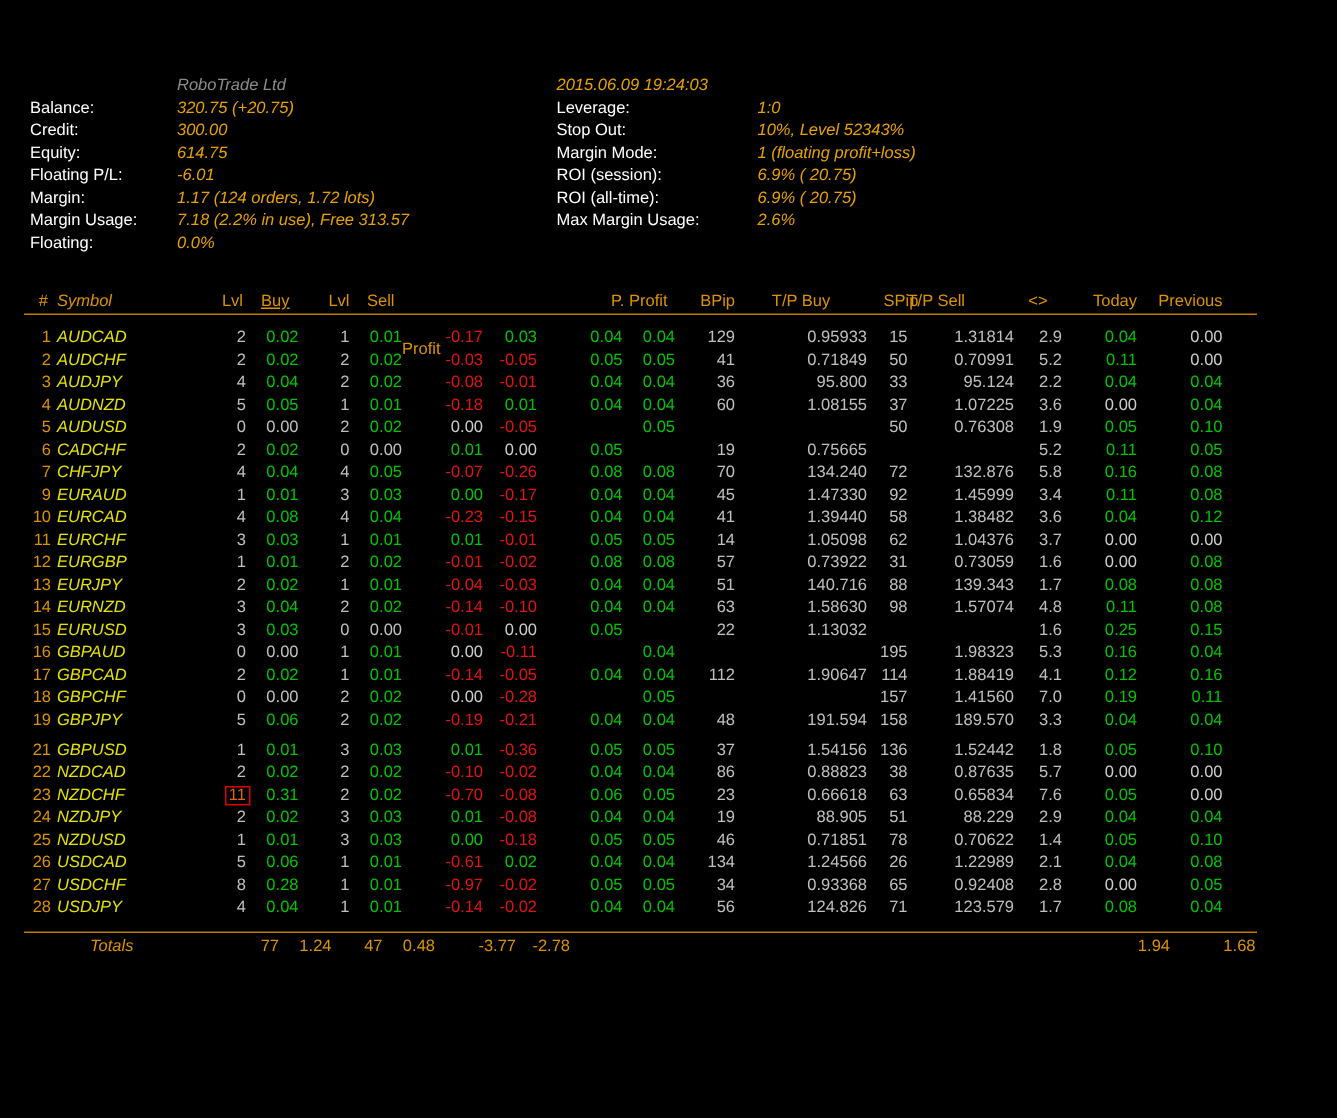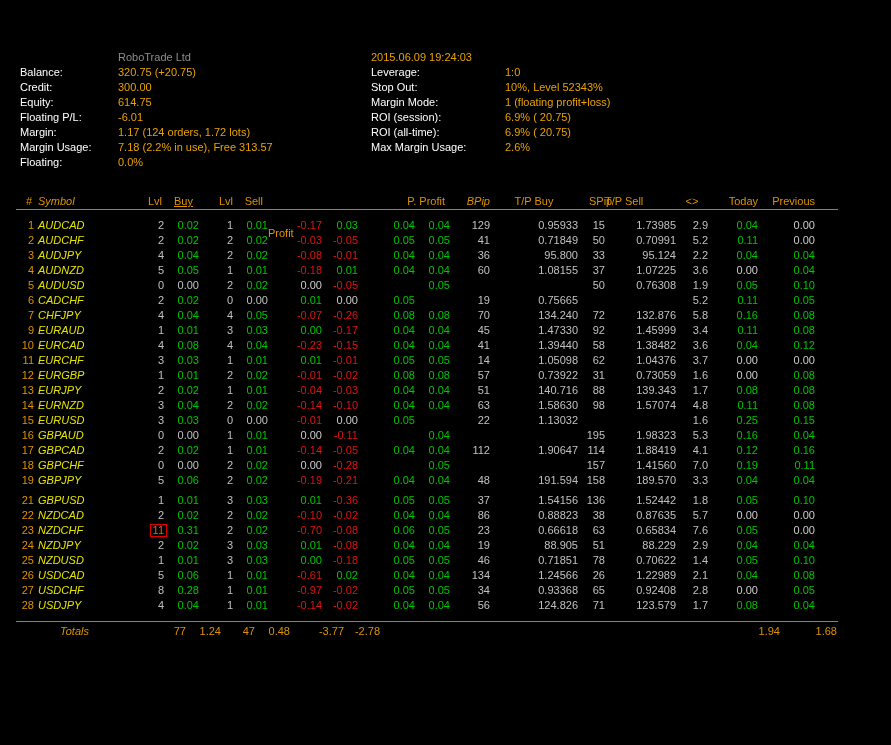--- a/index.html
+++ b/index.html
@@ -18,21 +18,21 @@
   .col-br{color:#DD6612}     
   .col-gray{color:#8C8C8C}
   .col-white{color:#FFFFFF}
 
   
   #info-left{position:absolute;left:20px;top:50px;}
   #info-right{position:absolute;left:371px;top:50px;}
   .irow{display:flex;height:15px;line-height:15px;white-space:pre;}
   #info-left .ilabel{width:98px;flex:0 0 98px;}
   #info-right .ilabel{width:134px;flex:0 0 134px;}
-  .ival{white-space:pre;}
+  .ival{white-space:pre;font-style:italic;}
 
   
   #trade-table{position:absolute;left:0;top:194px;width:891px;}
   .grid17{
     display:grid;
     grid-template-columns:34px 106px 24px 35px 34px 35px 54px 36px 57px 35px 40px 88px 27px 71px 32px 50px 57px 1fr;
   }
   .thead{height:15px;}
   .hcell{height:15px;line-height:15px;white-space:pre;}
   .hline{position:absolute;left:16px;width:822px;height:1px;background:#BE7D00;}
@@ -85,21 +85,21 @@
 <div id="trade-table">
   <div class="thead grid17">
       <span class="hcell col-o" style="grid-column: 1 / span 1; text-align: right; padding-right: 2px;">#</span>
       <span class="hcell col-o k-symbol" style="grid-column: 2 / span 1; text-align: left;">Symbol</span>
       <span class="hcell col-o" style="grid-column: 3 / span 1; text-align: right; padding-right: 2px;">Lvl</span>
       <span class="hcell col-o" style="grid-column: 4 / span 1; text-align: right; padding-right: 6px; text-decoration: underline;">Buy</span>
       <span class="hcell col-o" style="grid-column: 5 / span 1; text-align: right;">Lvl</span>
       <span class="hcell col-o" style="grid-column: 6 / span 1; text-align: right; padding-right: 5px;">Sell</span>
       <span class="hcell col-o" style="grid-column: 7 / span 2; text-align: left; padding-right: 12px; margin-top: 32px;">Profit</span>
       <span class="hcell col-o" style="grid-column: 9 / span 2; text-align: right; padding-right: 5px;">P. Profit</span>
-      <span class="hcell col-o" style="grid-column: 11 / span 1; text-align: right; font-style: italic;">BPip</span>
+      <span class="hcell col-o" style="grid-column: 11 / span 1; text-align: right;">BPip</span>
       <span class="hcell col-o" style="grid-column: 12 / span 1; text-align: center;">T/P Buy</span>
       <span class="hcell col-o" style="grid-column: 13 / span 1; text-align: center; margin-left: 11px;">SPip</span>
       <span class="hcell col-o" style="grid-column: 14 / span 1; text-align: left;">T/P Sell</span>
       <span class="hcell col-o" style="grid-column: 15 / span 1; text-align: center;">&lt;&gt;</span>
       <span class="hcell col-o" style="grid-column: 16 / span 1; text-align: right;">Today</span>
       <span class="hcell col-o" style="grid-column: 17 / span 1; text-align: right;">Previous</span>
     </div>
   <div class="hline" id="hline-top"></div>
   <div class="tbody">
       <div class="trow grid17">
@@ -109,21 +109,21 @@
         <span class="cell k-buy col-g">0.02</span>
         <span class="cell k-lvl-sell col-s">1</span>
         <span class="cell k-sell col-g">0.01</span>
         <span class="cell k-profit-buy col-r">-0.17</span>
         <span class="cell k-profit-sell col-g">0.03</span>
         <span class="cell k-pprofit-buy col-g">0.04</span>
         <span class="cell k-pprofit-sell col-g">0.04</span>
         <span class="cell k-bpip col-s">129</span>
         <span class="cell k-tp-buy col-s">0.95933</span>
         <span class="cell k-spip col-s">15</span>
-        <span class="cell k-tp-sell col-s">1.73985</span>
+        <span class="cell k-tp-sell col-s">1.31814</span>
         <span class="cell k-spread col-s">2.9</span>
         <span class="cell k-today col-g">0.04</span>
         <span class="cell k-previous col-w">0.00</span>
       </div>
       <div class="trow grid17">
         <span class="cell k-num col-o">2</span>
         <span class="cell k-symbol col-y">AUDCHF</span>
         <span class="cell k-lvl-buy col-s">2</span>
         <span class="cell k-buy col-g">0.02</span>
         <span class="cell k-lvl-sell col-s">2</span>

